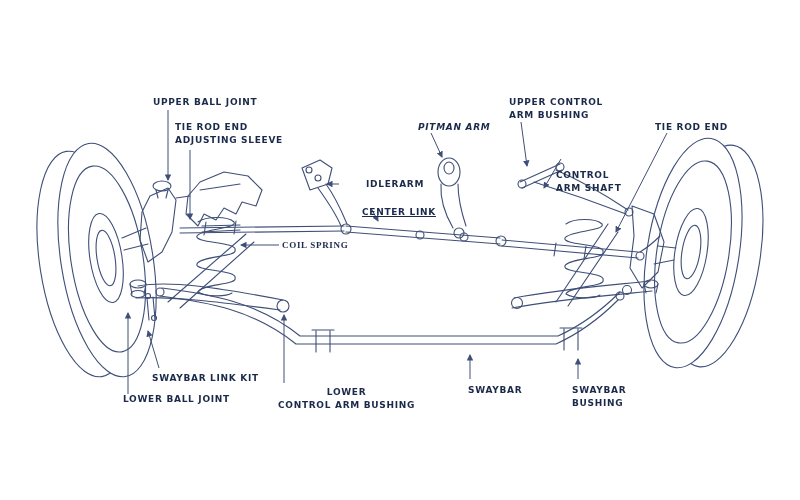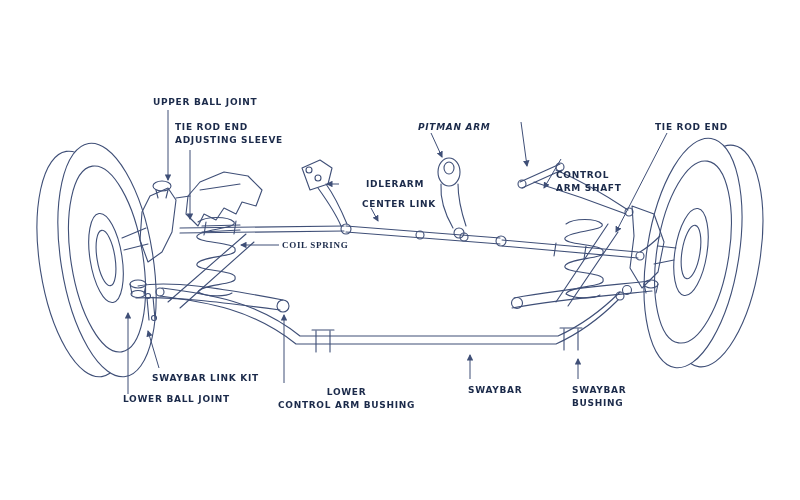--- a/index.html
+++ b/index.html
@@ -199,25 +199,27 @@
       <path d="M284,383 L284,315" marker-end="url(#arr)"></path>
       <path d="M470,379 L470,355" marker-end="url(#arr)"></path>
       <path d="M578,379 L578,359" marker-end="url(#arr)"></path>
     </g>
   </svg>
 
   <div class="lbl" style="left:153px; top:96px;">UPPER BALL JOINT</div>
   <div class="lbl" style="left:175px; top:121px;">TIE ROD END
 ADJUSTING SLEEVE</div>
   <div class="lbl" style="left:418px; top:121px;font-style:italic;">PITMAN ARM</div>
+  <div class="lbl" style="left:509px; top:96px;">UPPER CONTROL
+ARM BUSHING</div>
   <div class="lbl" style="left:655px; top:121px;">TIE ROD END</div>
   <div class="lbl" style="left:556px; top:133px;margin-top:36px;">CONTROL
 ARM SHAFT</div>
   <div class="lbl" style="left:343px; top:178px;padding-left:23px;">IDLERARM</div>
-  <div class="lbl" style="left:362px; top:198px;">CENTER LINK</div>
+  <div class="lbl" style="left:362px; top:206px;text-decoration:underline;">CENTER LINK</div>
   <div class="lbl" style="left:282px; top:239px;font-family:Liberation Serif, serif;">COIL SPRING</div>
   <div class="lbl" style="left:152px; top:372px;">SWAYBAR LINK KIT</div>
   <div class="lbl" style="left:123px; top:393px;">LOWER BALL JOINT</div>
   <div class="lbl" style="left:278px; top:386px;text-align:center;">LOWER
 CONTROL ARM BUSHING</div>
   <div class="lbl" style="left:468px; top:384px;">SWAYBAR</div>
   <div class="lbl" style="left:572px; top:384px;">SWAYBAR
 BUSHING</div>
 
 </div>

